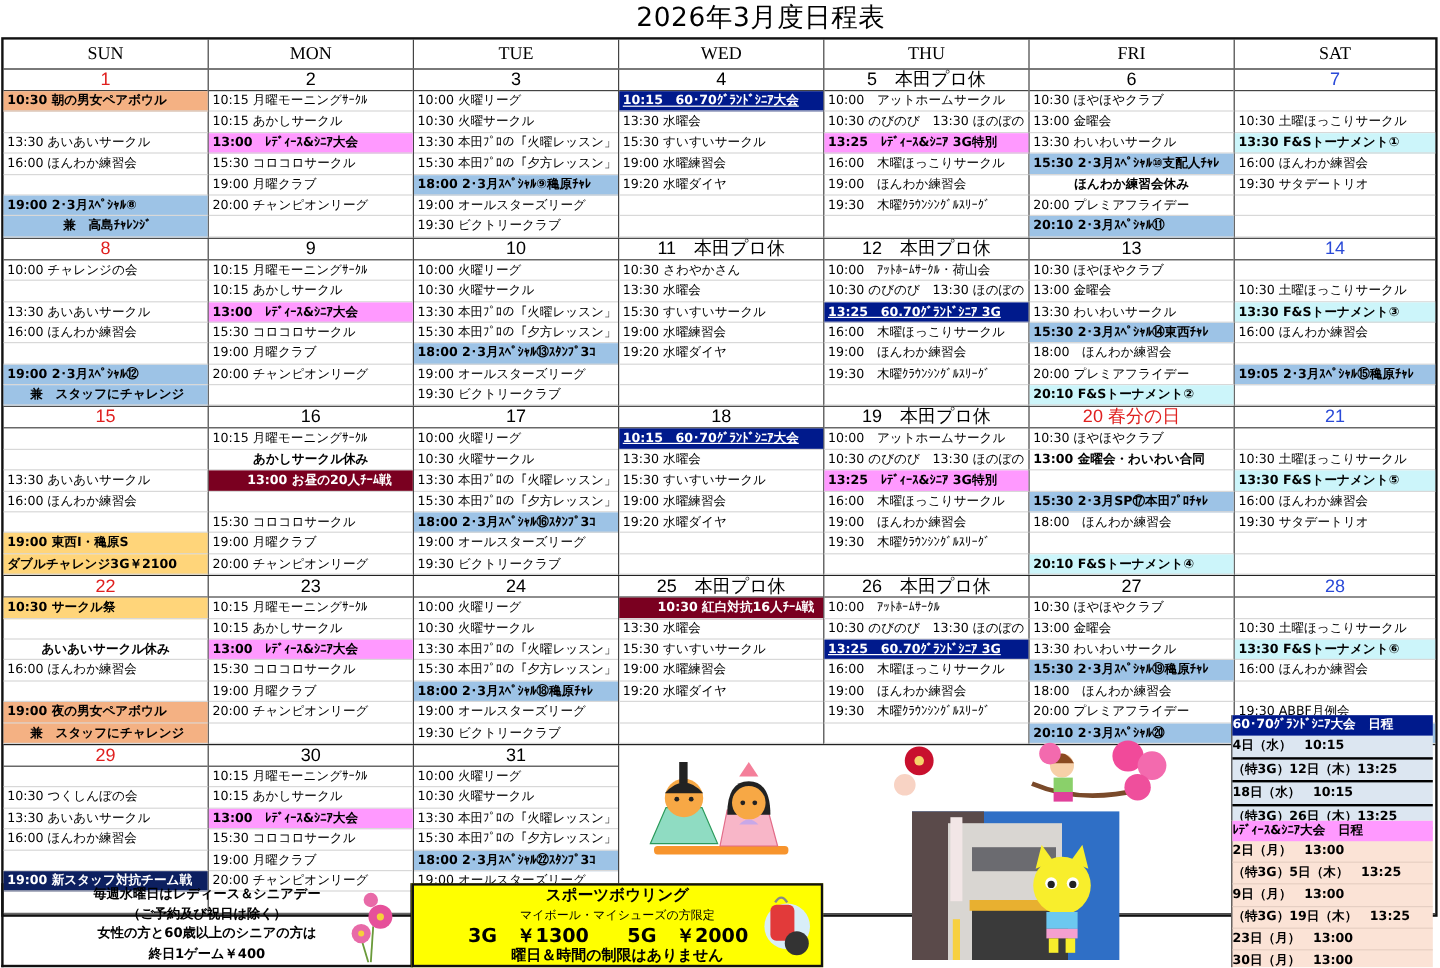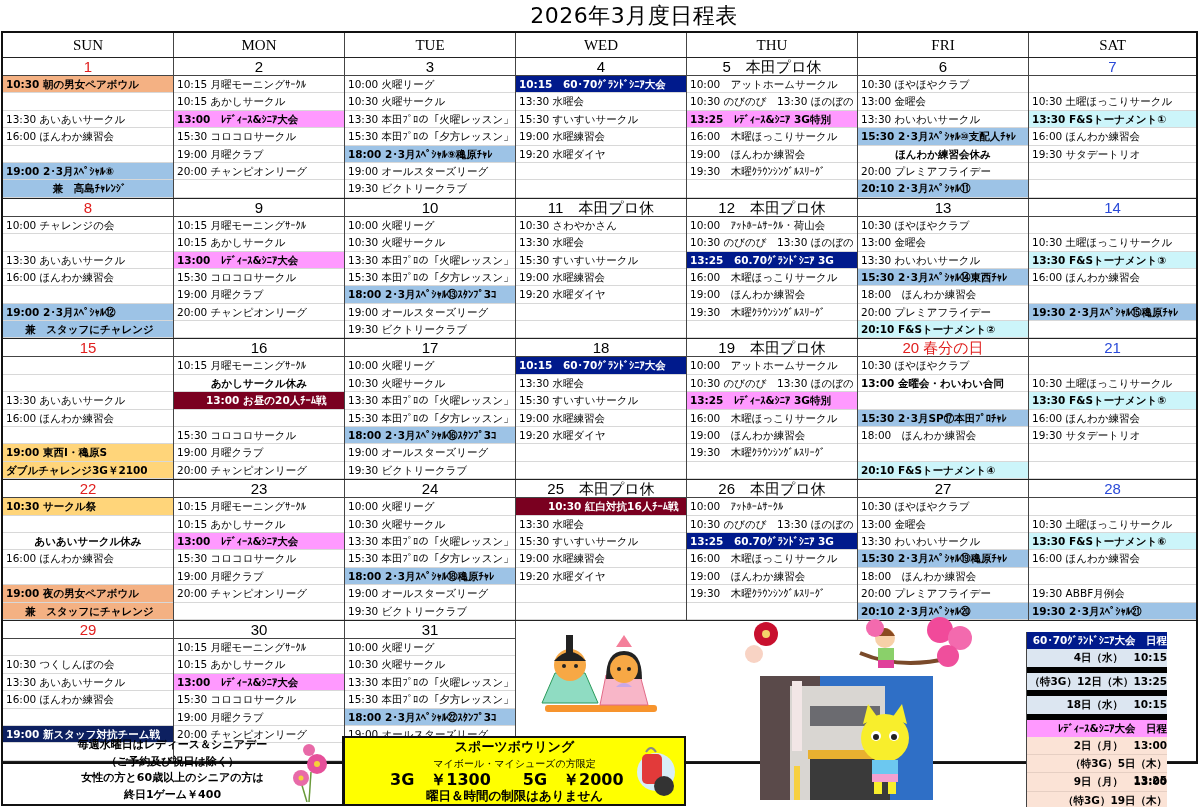--- a/index.html
+++ b/index.html
@@ -15,40 +15,40 @@
   .dnum { height:17px; text-align:center; font-size:15px; line-height:18px; border-bottom:1px solid #444; font-family:"Liberation Sans", sans-serif; }
   .dnum.sun { color:#e0201f; }
   .dnum.sat { color:#2a4ad8; }
   .dnum.hol { color:#e0201f; }
   .ev { height:17.4px; font-size:10.5px; line-height:17.4px; white-space:nowrap; overflow:hidden; padding-left:3px; border-bottom:1px solid #d8d8d8; box-sizing:border-box; }
   .ev.center { text-align:center; padding-left:0; }
   .ev.bold { font-weight:bold; }
   .c-orange { background:#f4b183; font-weight:bold; }
   .c-pink { background:#ff99ff; font-weight:bold; }
   .c-blue { background:#9dc3e6; font-weight:bold; }
-  .c-navy { background:#001a8c; color:#fff; font-weight:bold; }
+  .c-navy { background:#001a8c; color:#fff; font-weight:bold;text-decoration:underline; }
   .c-cyan { background:#ccf5fa; font-weight:bold; }
   .c-maroon { background:#7a0020; color:#fff; font-weight:bold;padding-left:32px; }
   .c-gold { background:#ffd57a; font-weight:bold; }
   .c-darknavy { background:#0d2060; color:#fff; font-weight:bold; }
   .c-blue-cont { background:#9dc3e6; font-weight:bold; text-align:center; }
   .c-gold-cont { background:#ffd57a; font-weight:bold; }
   .c-orange-cont { background:#f4b183; font-weight:bold; text-align:center; }
   .bottom { position:absolute; left:1px; top:736px; width:1197px; height:71px; }
   .note-left { position:absolute; left:0; top:0; width:343px; height:70px; border:2px solid #111; border-top:none; box-sizing:border-box; text-align:center; font-size:11px; font-weight:bold; }
   .note-left div { height:16.5px; line-height:17px; }
   .note-yellow { position:absolute; left:342px; top:0; width:343px; height:70px; background:#ffff00; border:2px solid #111; box-sizing:border-box; text-align:center; font-weight:bold; }
   .note-yellow .t1 { font-size:13px; line-height:18px; }
   .note-yellow .t2 { font-size:10px; line-height:16px; font-weight:normal; }
   .note-yellow .t3 { font-size:16px; line-height:16px; text-align:left; padding-left:45px; }
   .note-yellow .t4 { font-size:12.5px; line-height:16px; }
-  .side { position:absolute; left:1026px; width:141px; box-sizing:border-box; text-align:right; font-weight:bold; font-size:10.5px;margin-top:36px; }
+  .side { position:absolute; left:1026px; width:168px; box-sizing:border-box; text-align:left; font-weight:bold; font-size:10.5px; }
   .side1 { top:596px; height:88px; background:#dce6f1; border-left:1px solid #444; }
   .side1 .h { background:#001a8c; color:#fff; height:17px; line-height:17px; font-size:10.5px; }
-  .side1 .r { height:17.5px; line-height:17.5px; border-bottom:6px solid #000000; }
+  .side1 .r { height:17.5px; line-height:17.5px; border-bottom:2px solid #000000; }
   .side2 { top:684px; height:122px; background:#fbe3d6; border-left:1px solid #444; }
   .side2 .h { background:#ff99ff; height:17px; line-height:17px; font-size:10.5px; }
   .side2 .r { height:17.2px; line-height:17.2px; border-bottom:1px solid #e6cfc3; }
   .img { position:absolute; }
 </style>
 </head>
 <body>
 
 <div class="title">2026年3月度日程表</div>
 
@@ -196,21 +196,21 @@
           <div class="ev">20:00 プレミアフライデー</div>
           <div class="ev c-cyan">20:10 F&amp;Sトーナメント②</div>
         </div>
         <div class="day">
           <div class="dnum sat">14</div>
           <div class="ev"></div>
           <div class="ev">10:30 土曜ほっこりサークル</div>
           <div class="ev c-cyan">13:30 F&amp;Sトーナメント③</div>
           <div class="ev">16:00 ほんわか練習会</div>
           <div class="ev"></div>
-          <div class="ev c-blue">19:30 2･3月ｽﾍﾟｼｬﾙ⑮穐原ﾁｬﾚ</div>
+          <div class="ev c-blue">19:05 2･3月ｽﾍﾟｼｬﾙ⑮穐原ﾁｬﾚ</div>
           <div class="ev"></div>
         </div>
       </div>
       <div class="week">
         <div class="day">
           <div class="dnum sun">15</div>
           <div class="ev"></div>
           <div class="ev"></div>
           <div class="ev">13:30 あいあいサークル</div>
           <div class="ev">16:00 ほんわか練習会</div>

